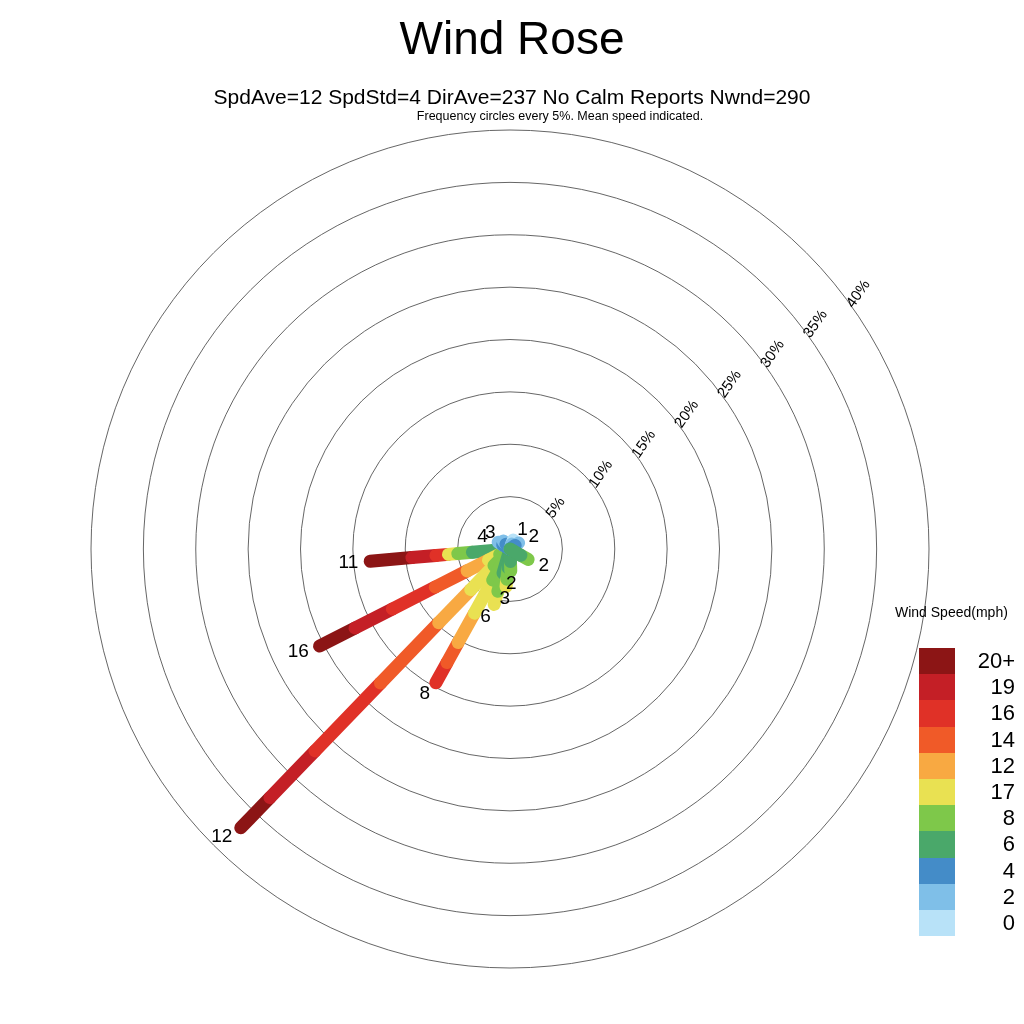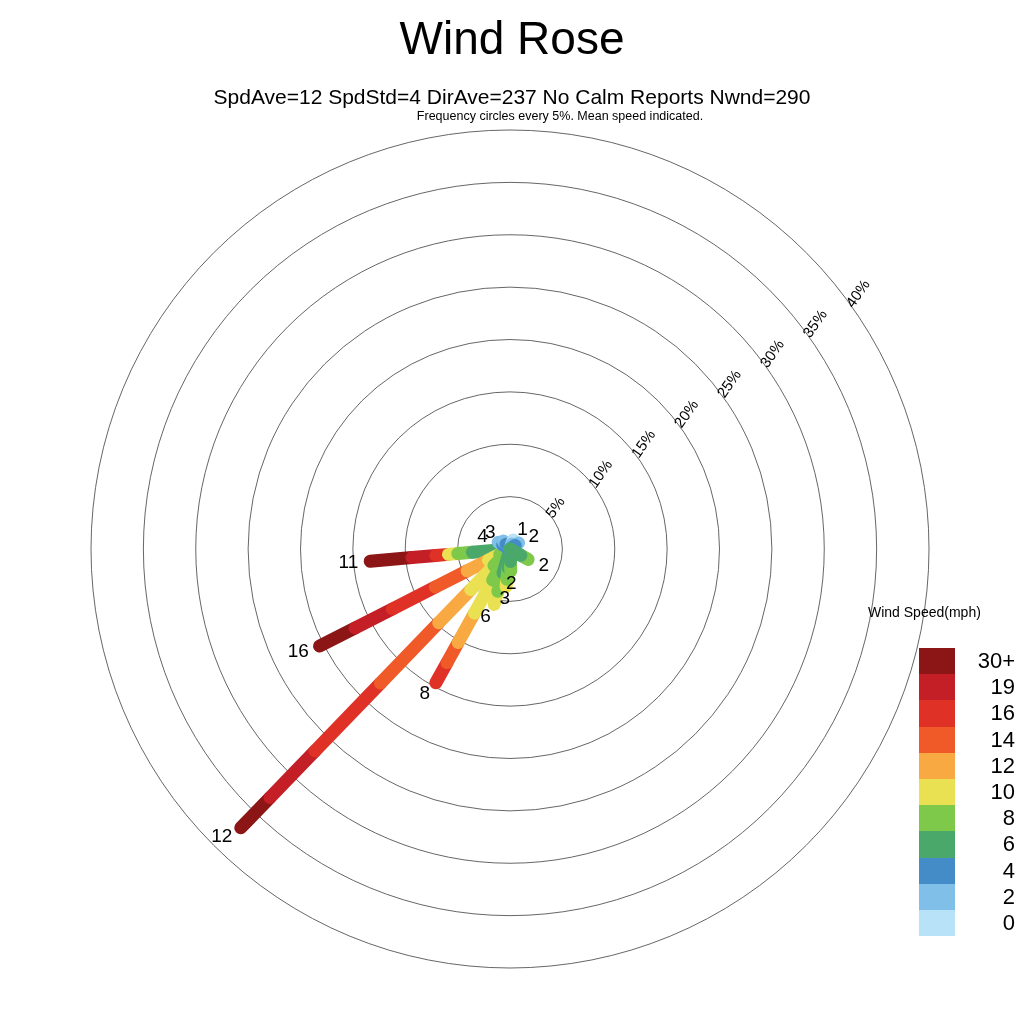--- a/index.html
+++ b/index.html
@@ -16,21 +16,21 @@
     font-size:21px;font-weight:400;line-height:26px;
   }
   #sub-note{
     position:absolute;left:0;top:107px;width:1024px;text-align:center;
     font-size:12.5px;font-weight:400;line-height:18px;margin-left:48px;
   }
 
   #polar-svg{position:absolute;left:0;top:0;}
 
   #legend-title{
-    position:absolute;left:868px;top:603px;
+    position:absolute;left:895px;top:603px;
     font-size:14px;line-height:18px;white-space:nowrap;
   }
   #legend-box{
     position:absolute;left:919px;top:648px;width:105px;
   }
   .legend-row{display:flex;align-items:center;height:26.2px;}
   .legend-swatch{width:36px;height:26.2px;flex:0 0 36px;}
   .legend-label{
     width:60px;text-align:right;padding-right:6px;
     font-size:22px;line-height:26.2px;
@@ -127,41 +127,41 @@
         <text x="528.410442195395" y="542.1088695930102" font-family="&quot;Liberation Sans&quot;, sans-serif" font-size="19" fill="#000" text-anchor="start">2</text>
         <text x="538.5355370546972" y="571.475" font-family="&quot;Liberation Sans&quot;, sans-serif" font-size="19" fill="#000" text-anchor="start">2</text>
       </g>
   </svg>
 
   <div id="legend-title">Wind Speed(mph)</div>
 
   <div id="legend-box">
       <div class="legend-row">
         <div class="legend-swatch" style="background: rgb(140, 21, 21);"></div>
-        <div class="legend-label">30+</div>
+        <div class="legend-label">20+</div>
       </div>
       <div class="legend-row">
         <div class="legend-swatch" style="background: rgb(196, 31, 38);"></div>
         <div class="legend-label">19</div>
       </div>
       <div class="legend-row">
         <div class="legend-swatch" style="background: rgb(224, 49, 39);"></div>
         <div class="legend-label">16</div>
       </div>
       <div class="legend-row">
         <div class="legend-swatch" style="background: rgb(240, 90, 40);"></div>
         <div class="legend-label">14</div>
       </div>
       <div class="legend-row">
         <div class="legend-swatch" style="background: rgb(248, 169, 66);"></div>
         <div class="legend-label">12</div>
       </div>
       <div class="legend-row">
         <div class="legend-swatch" style="background: rgb(233, 225, 82);"></div>
-        <div class="legend-label">10</div>
+        <div class="legend-label">17</div>
       </div>
       <div class="legend-row">
         <div class="legend-swatch" style="background: rgb(126, 200, 74);"></div>
         <div class="legend-label">8</div>
       </div>
       <div class="legend-row">
         <div class="legend-swatch" style="background: rgb(74, 168, 106);"></div>
         <div class="legend-label">6</div>
       </div>
       <div class="legend-row">

